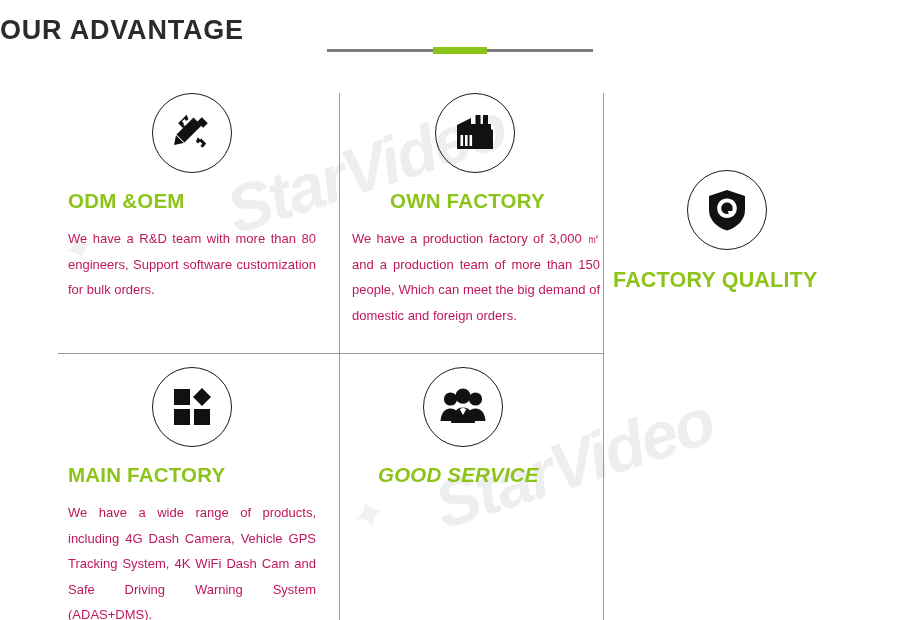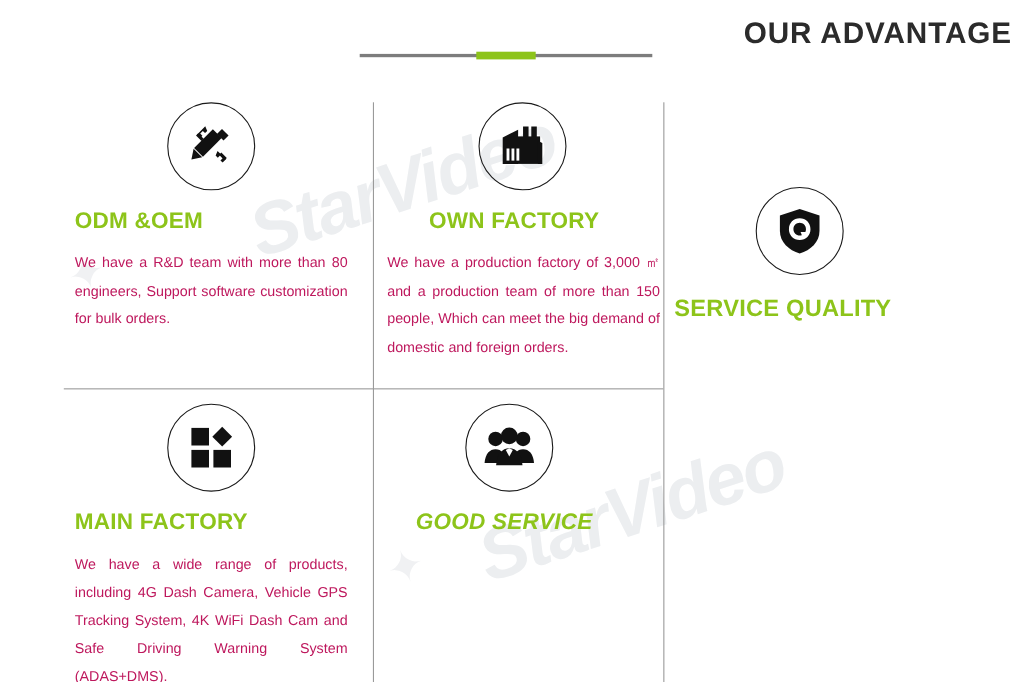--- a/index.html
+++ b/index.html
@@ -52,21 +52,21 @@
   .wm-star-1 { left: 62px; top: 225px; transform: rotate(-18deg); }
   .wm-star-2 { left: 352px; top: 492px; transform: rotate(-18deg); }
 
   
   .header {
     position: absolute;
     left: 0;
     top: 0;
     width: 920px;
     z-index: 3;
-    text-align: right;
+    text-align: left;
   }
   .page-title {
     font-size: 27px;
     font-weight: bold;
     color: #2b2b2b;
     letter-spacing: 0.8px;
     margin: 0;
     padding-top: 13px;
     line-height: 34px;
   }
@@ -280,14 +280,14 @@
 <div class="card-quality">
   <div class="card-icon">
     <svg class="icon-svg" width="42" height="44" viewBox="0 0 42 44" aria-hidden="true">
       <path d="M21 2 L39 8 L39 22 C39 32 31 39.5 21 42.5 C11 39.5 3 32 3 22 L3 8 Z" fill="#111111"></path>
       <g fill="#ffffff">
         <path d="M21 10.5 C15.4 10.5 11.2 14.7 11.2 20.3 C11.2 25.9 15.4 30.1 21 30.1 C26.6 30.1 30.8 25.9 30.8 20.3 C30.8 14.7 26.6 10.5 21 10.5 Z M21 26.0 C17.8 26.0 15.3 23.5 15.3 20.3 C15.3 17.1 17.8 14.6 21 14.6 C24.2 14.6 26.7 17.1 26.7 20.3 C26.7 23.5 24.2 26.0 21 26.0 Z"></path>
         <polygon points="21.8,23.0 27.4,23.0 27.4,27.4 23.6,27.4"></polygon>
       </g>
     </svg>
   </div>
-  <div class="card-title">SERVICE QUALITY</div>
+  <div class="card-title">FACTORY QUALITY</div>
 </div>
 
 </body></html>

